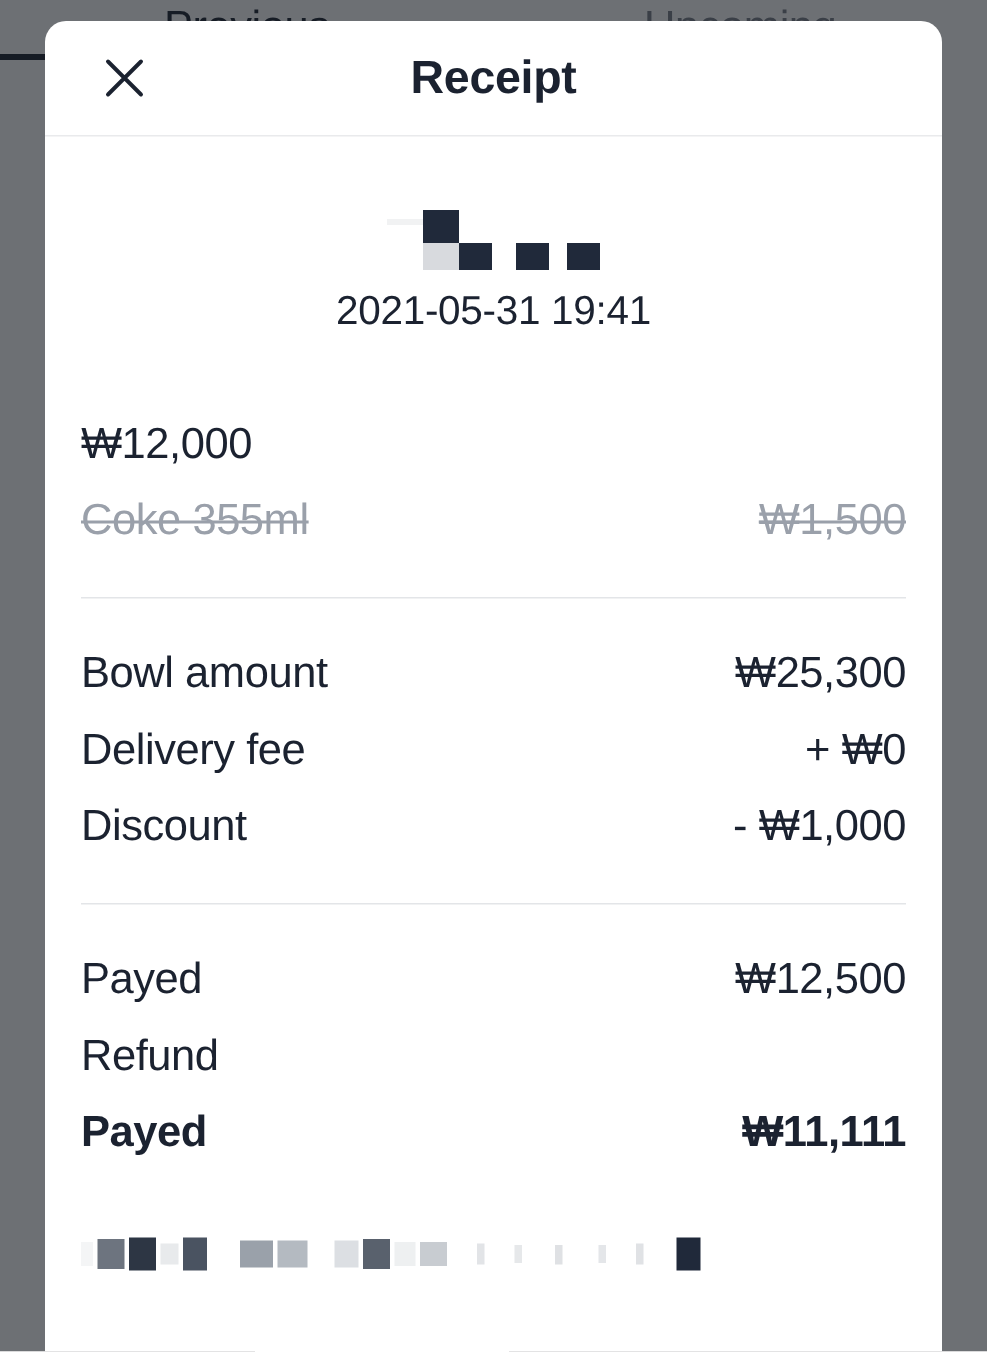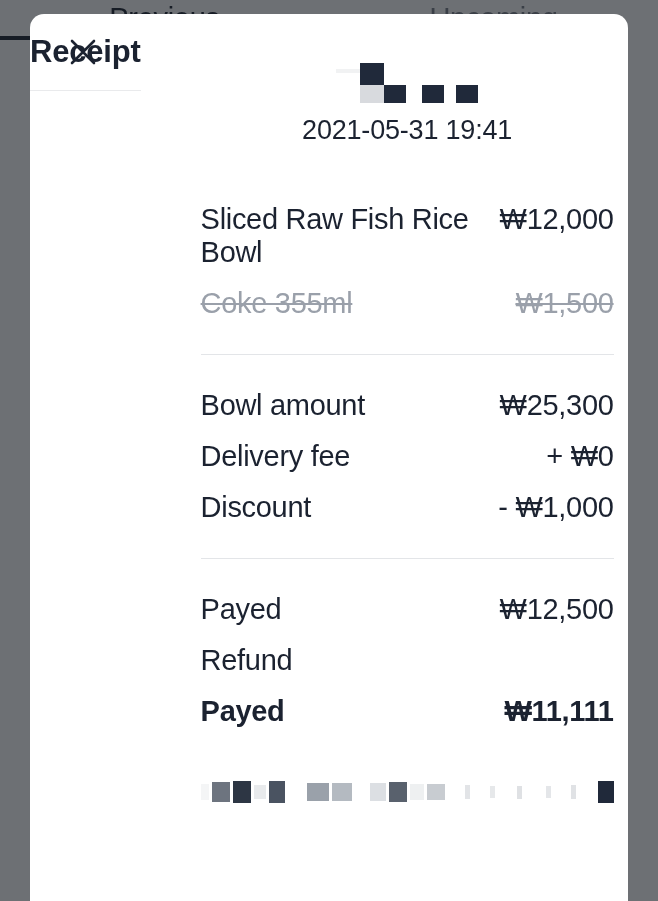--- a/index.html
+++ b/index.html
@@ -76,20 +76,21 @@
   #receipt-modal {
     position: absolute;
     left: 30px;
     right: 30px;
     top: 14px;
     bottom: 0;
     background: #ffffff;
     border-radius: 14px 14px 0 0;
     overflow: hidden;
     display: flex;
+    flex-direction: column;
   }
 
   
   #modal-header {
     position: relative;
     height: 77px;
     flex: 0 0 77px;
     border-bottom: 1px solid #e9eaec;
     display: flex;
     align-items: center;
@@ -117,21 +118,21 @@
     text-align: center;
     font-size: 31px;
     font-weight: bold;
     color: #1b2230;
     letter-spacing: -0.2px;
   }
 
   
   #modal-body {
     flex: 1 1 auto;
-    padding: 0 60px;
+    padding: 0 24px;
     position: relative;
   }
 
   
   #order-id-redacted {
     margin-top: 55px;
     height: 34px;
     display: flex;
     align-items: flex-end;
     justify-content: center;
@@ -245,21 +246,20 @@
       <span class="redact-cell" style="width:16px;height:18px;background:#ffffff;"></span>
       <span class="redact-cell" style="width:22px;height:18px;background:#20293a;"></span>
       <span class="redact-cell" style="width:12px;height:18px;background:#ffffff;"></span>
       <span class="redact-cell" style="width:22px;height:18px;background:#20293a;"></span>
     </div>
 
     <div id="order-timestamp">2021-05-31 19:41</div>
 
     <div id="line-items">
       <div class="receipt-row">
-        <span class="row-label">Sliced Raw Fish Rice Bowl</span>
         <span class="row-value">₩12,000</span>
       </div>
       <div class="receipt-row cancelled">
         <span class="row-label">Coke 355ml</span>
         <span class="row-value">₩1,500</span>
       </div>
     </div>
 
     <div class="section-divider"></div>
 

